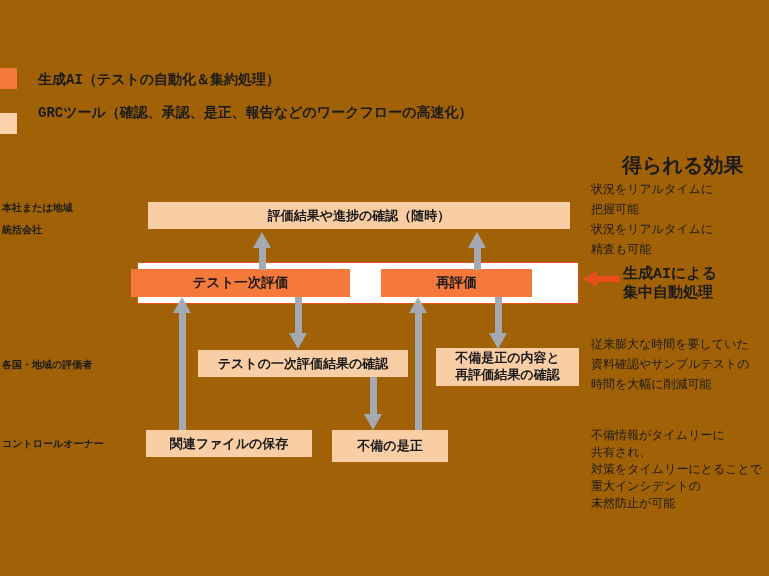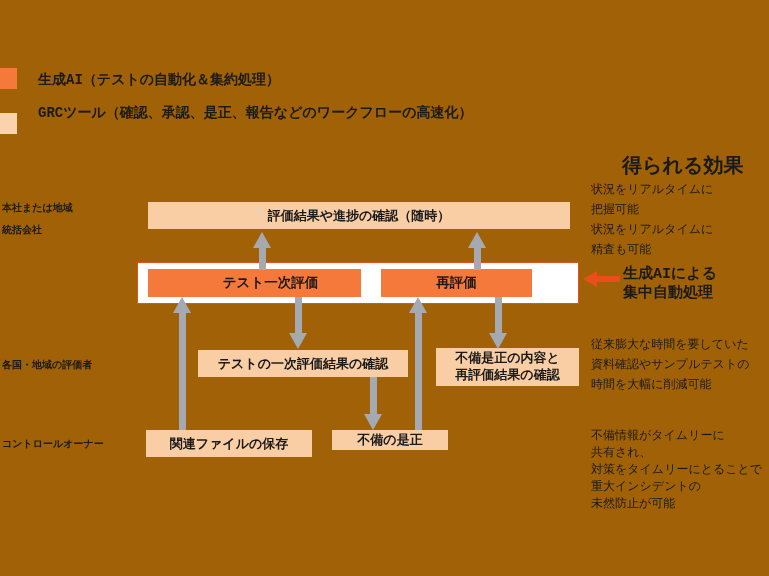--- a/index.html
+++ b/index.html
@@ -51,31 +51,31 @@
   <div class="row-label" style="top:198px;">
     <div>本社または地域</div>
     <div>統括会社</div>
   </div>
   <div class="row-label" style="top:355px;">各国・地域の評価者</div>
   <div class="row-label" style="top:434px;">コントロールオーナー</div>
 
   <div class="box light" style="left:148px;top:202px;width:422px;height:27px;">評価結果や進捗の確認（随時）</div>
 
   <div class="hl-frame" style="left:137px;top:262px;width:440px;height:40px;"></div>
-  <div class="box dark" style="left:148px;top:269px;width:181px;height:28px;z-index:4;padding-left:32px;">テスト一次評価</div>
+  <div class="box dark" style="left:131px;top:269px;width:219px;height:28px;z-index:4;">テスト一次評価</div>
   <div class="box dark" style="left:381px;top:269px;width:151px;height:28px;z-index:4;">再評価</div>
 
   <div class="box light" style="left:198px;top:350px;width:210px;height:27px;">テストの一次評価結果の確認</div>
   <div class="box light two-line" style="left:427px;top:348px;width:143px;height:38px;">
     <div>不備是正の内容と</div>
     <div>再評価結果の確認</div>
   </div>
 
   <div class="box light" style="left:146px;top:430px;width:166px;height:27px;">関連ファイルの保存</div>
-  <div class="box light" style="left:332px;top:430px;width:116px;height:20px;">不備の是正</div>
+  <div class="box light" style="left:332px;top:430px;width:116px;height:32px;">不備の是正</div>
 
   <div class="arrow" style="left:253px;top:232px;height:38px;">
     <div class="head-up"></div>
       <div class="shaft"></div>
   </div>
   <div class="arrow" style="left:468px;top:232px;height:38px;">
     <div class="head-up"></div>
       <div class="shaft"></div>
   </div>
   <div class="arrow" style="left:289px;top:297px;height:52px;">

